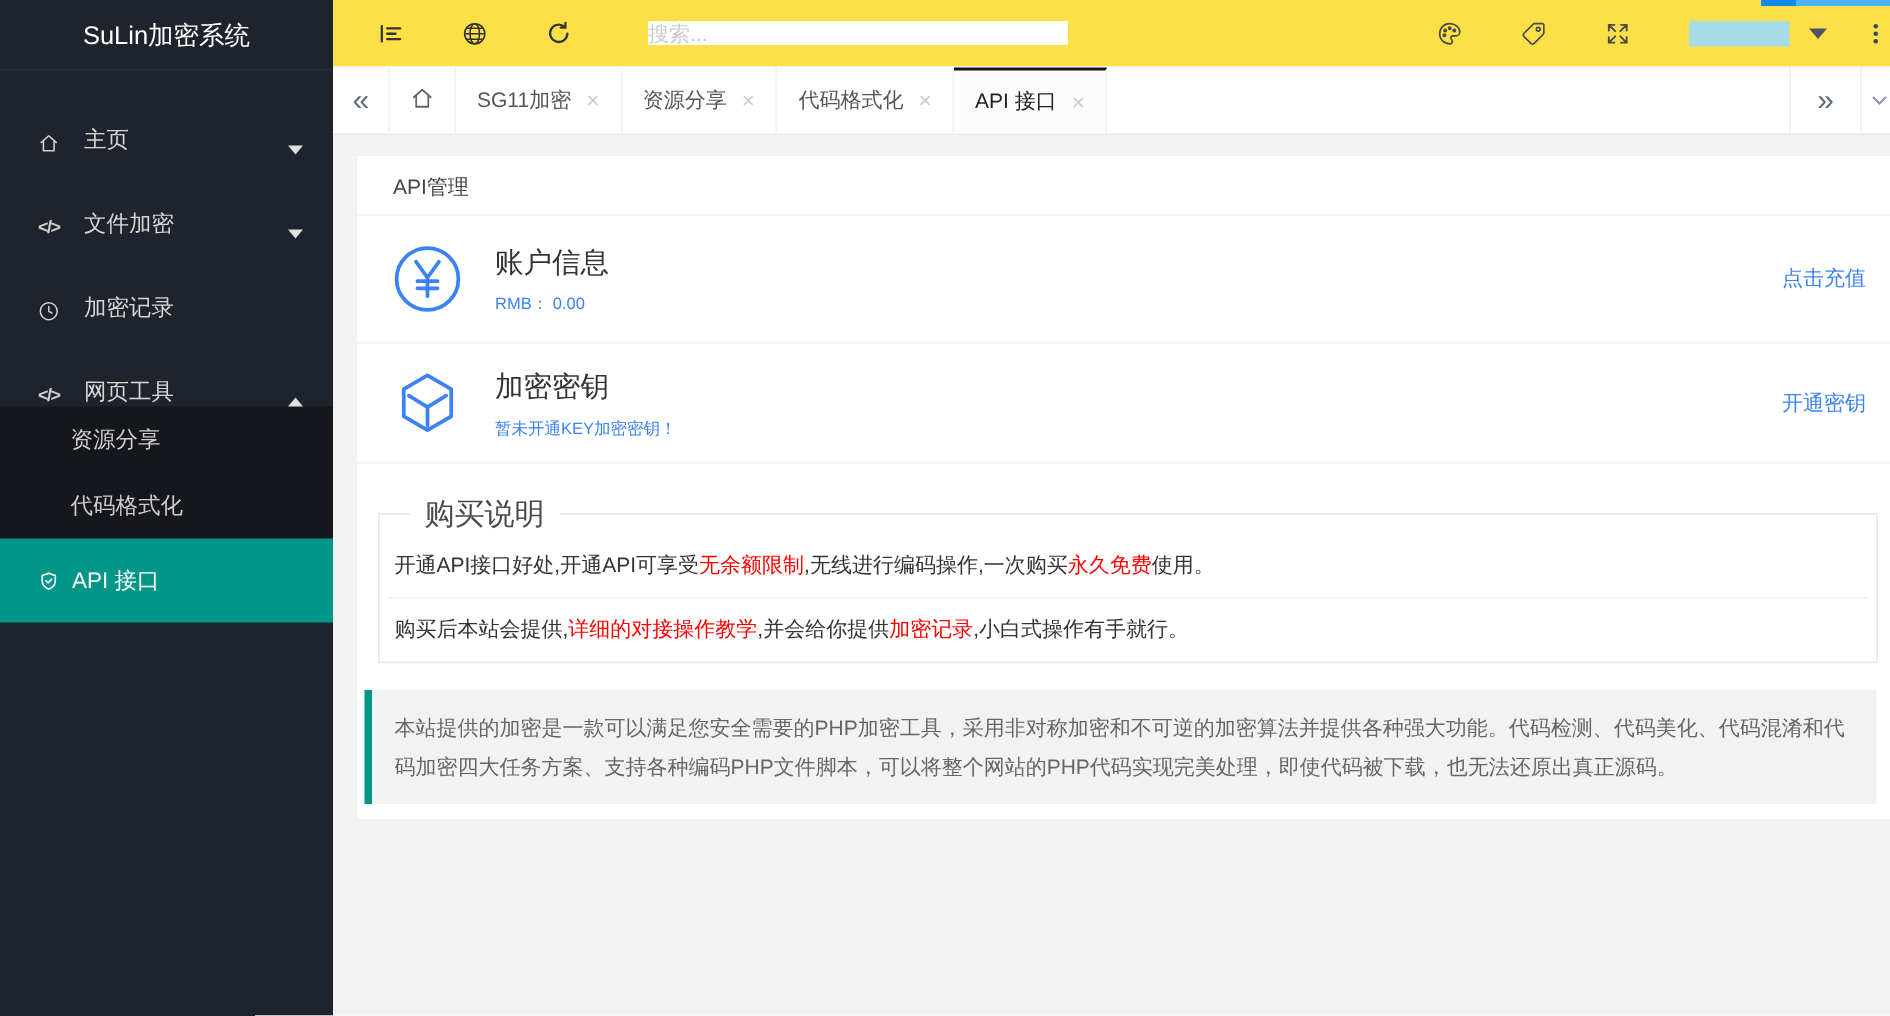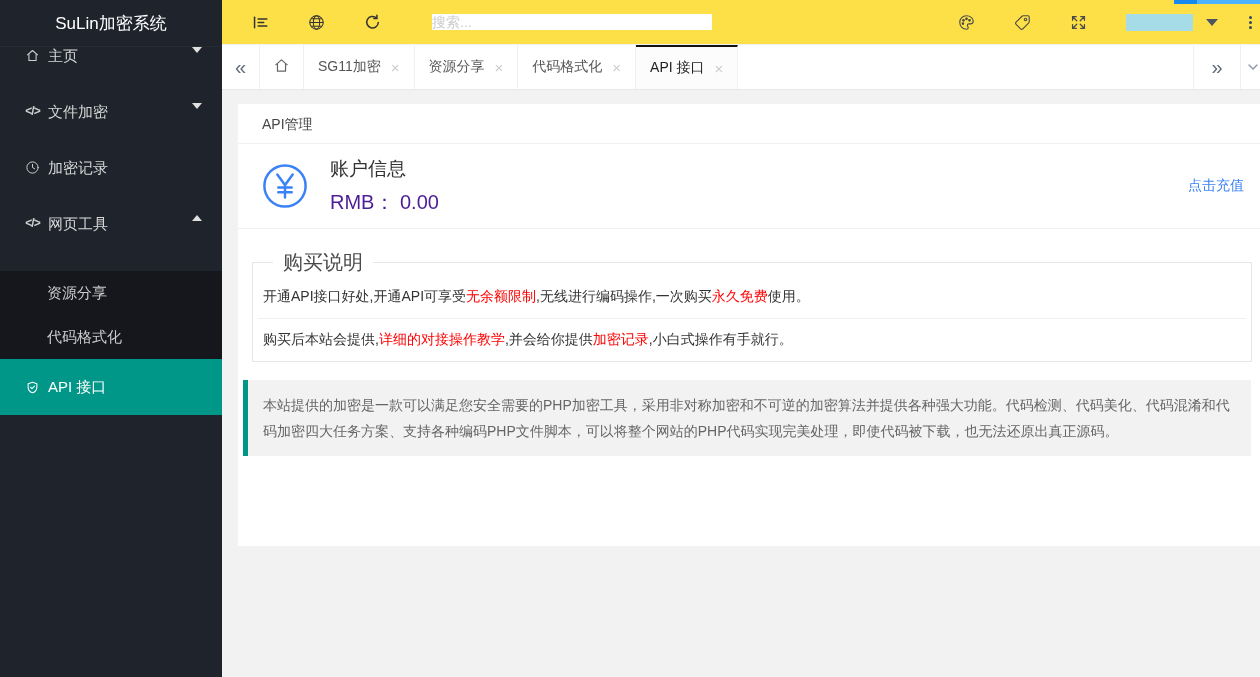--- a/index.html
+++ b/index.html
@@ -3,21 +3,21 @@
 <meta charset="utf-8">
 <style>
   * { margin:0; padding:0; box-sizing:border-box; }
   html,body { width:1260px; height:677px; overflow:hidden; }
   body { font-family:"Liberation Sans","DejaVu Sans",sans-serif; font-size:14px; color:#333; background:#f2f2f2; }
   .app { position:relative; width:1260px; height:677px; display:flex; }
 
   
   .sidebar { width:222px; height:677px; background:#1f232b; flex:0 0 222px; }
   .logo { height:47px; line-height:47px; text-align:center; color:#fff; font-size:17px; border-bottom:1px solid rgba(255,255,255,0.04); }
-  .menu-item { height:56px; display:flex; align-items:flex-start; padding:0 20px 0 25px; color:#d6d6d6; font-size:15px; cursor:pointer; }
+  .menu-item { height:56px; display:flex; align-items:flex-end; padding:0 20px 0 25px; color:#d6d6d6; font-size:15px; cursor:pointer;gap:8px; }
   .mi-icon { width:15px; height:16px; margin-right:8px; display:inline-flex; align-items:center; justify-content:center; color:#cfcfcf; }
   .mi-icon svg { width:15px; height:15px; }
   .code-glyph { font-size:12px; letter-spacing:-1px; font-weight:bold; color:#cfcfcf; }
   .tri { width:0; height:0; margin-left:auto; }
   .tri-down { border-left:5px solid transparent; border-right:5px solid transparent; border-top:6px solid #e0e0e0; }
   .tri-up { border-left:5px solid transparent; border-right:5px solid transparent; border-bottom:6px solid #e0e0e0; }
   .submenu { background:#15171d; }
   .submenu-item { height:44px; display:flex; align-items:center; padding-left:47px; color:#cccccc; font-size:15px; cursor:pointer; }
   .submenu-item.active { height:56px; padding-left:25px; background:#009688; color:#fff; }
   .submenu-item.active .mi-icon { color:#fff; }
@@ -58,21 +58,21 @@
   .content { flex:1; background:#f2f2f2; padding:14px 0 0 16px; overflow:hidden; }
   .card { background:#fff; height:442px; }
   .card-header { height:40px; line-height:40px; padding-left:24px; font-size:14px; color:#454545; border-bottom:1px solid #f2f2f2; }
   .info-row { display:flex; align-items:center; padding:0 16px 0 24px; border-bottom:1px solid #f0f0f0; }
   .info-row.r1 { height:85px; }
   .info-row.r2 { height:80px; }
   .row-icon { width:46px; height:46px; color:#3b82f6; flex:0 0 46px; }
   .row-icon svg { width:46px; height:46px; }
   .row-text { margin-left:22px; }
   .row-title { font-size:19px; color:#333; margin-bottom:7px; }
-  .row-sub { font-size:20px; color:#4c1d95; }
+  .row-sub { font-size:11px; color:#3b82f6; }
   .row-action { margin-left:auto; color:#3d84f5; font-size:14px; cursor:pointer; }
   fieldset.field { border:1px solid #e6e6e6; margin:20px 8px 0 14px; }
   fieldset.field legend { font-size:20px; color:#4a4a4a; margin-left:20px; padding:0 10px; }
   .field-line { margin:0 5px; padding:12px 5px; font-size:14px; color:#333; }
   .field-line.second { border-top:1px solid #f0f0f0; }
   .red { color:#ff0000; }
   blockquote.quote { margin:18px 9px 0 5px; border-left:5px solid #009688; background:#f2f2f2; padding:12px 15px; font-size:14px; color:#666; line-height:26px; }
 
   
   .progress { position:absolute; top:0; right:0; width:86px; height:4px; z-index:20;
@@ -256,20 +256,33 @@
                 <path d="M16 12 L24 23 L32 12 M24 23 V36 M17 25.5 H31 M17 30.5 H31"></path>
               </svg>
           </span>
           <span class="row-text">
             <div class="row-title">账户信息</div>
             <div class="row-sub">RMB： 0.00</div>
           </span>
           <span class="row-action">点击充值</span>
         </div>
 
+        <div class="info-row r2">
+          <span class="row-icon">
+            <svg viewBox="0 0 48 48" fill="none" stroke="#3b82f6" stroke-width="2.6" stroke-linejoin="round" stroke-linecap="round">
+                <path d="M24 4.5 L40.5 14 V33 L24 42.5 L7.5 33 V14 Z"></path>
+                <path d="M24 26.5 L11 18.5 M24 26.5 L37 18.5 M24 26.5 V39.5"></path>
+              </svg>
+          </span>
+          <span class="row-text">
+            <div class="row-title">加密密钥</div>
+            <div class="row-sub">暂未开通KEY加密密钥！</div>
+          </span>
+          <span class="row-action">开通密钥</span>
+        </div>
 
         <fieldset class="field">
           <legend>购买说明</legend>
           <div class="field-line"><span>开通API接口好处,开通API可享受</span><span class="red">无余额限制</span><span>,无线进行编码操作,一次购买</span><span class="red">永久免费</span><span>使用。</span></div>
           <div class="field-line second"><span>购买后本站会提供,</span><span class="red">详细的对接操作教学</span><span>,并会给你提供</span><span class="red">加密记录</span><span>,小白式操作有手就行。</span></div>
         </fieldset>
 
         <blockquote class="quote">本站提供的加密是一款可以满足您安全需要的PHP加密工具，采用非对称加密和不可逆的加密算法并提供各种强大功能。代码检测、代码美化、代码混淆和代码加密四大任务方案、支持各种编码PHP文件脚本，可以将整个网站的PHP代码实现完美处理，即使代码被下载，也无法还原出真正源码。</blockquote>
       </div>
     </div>

